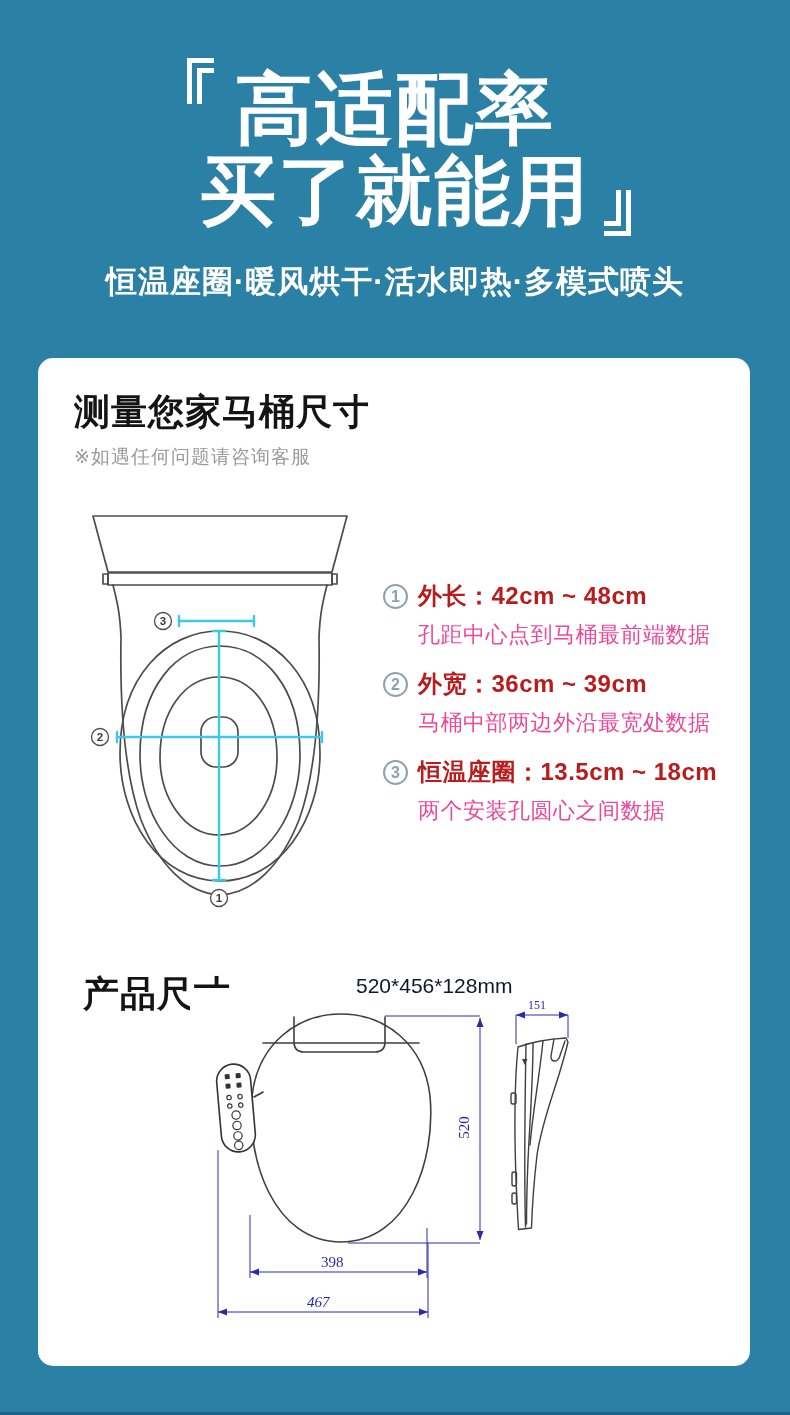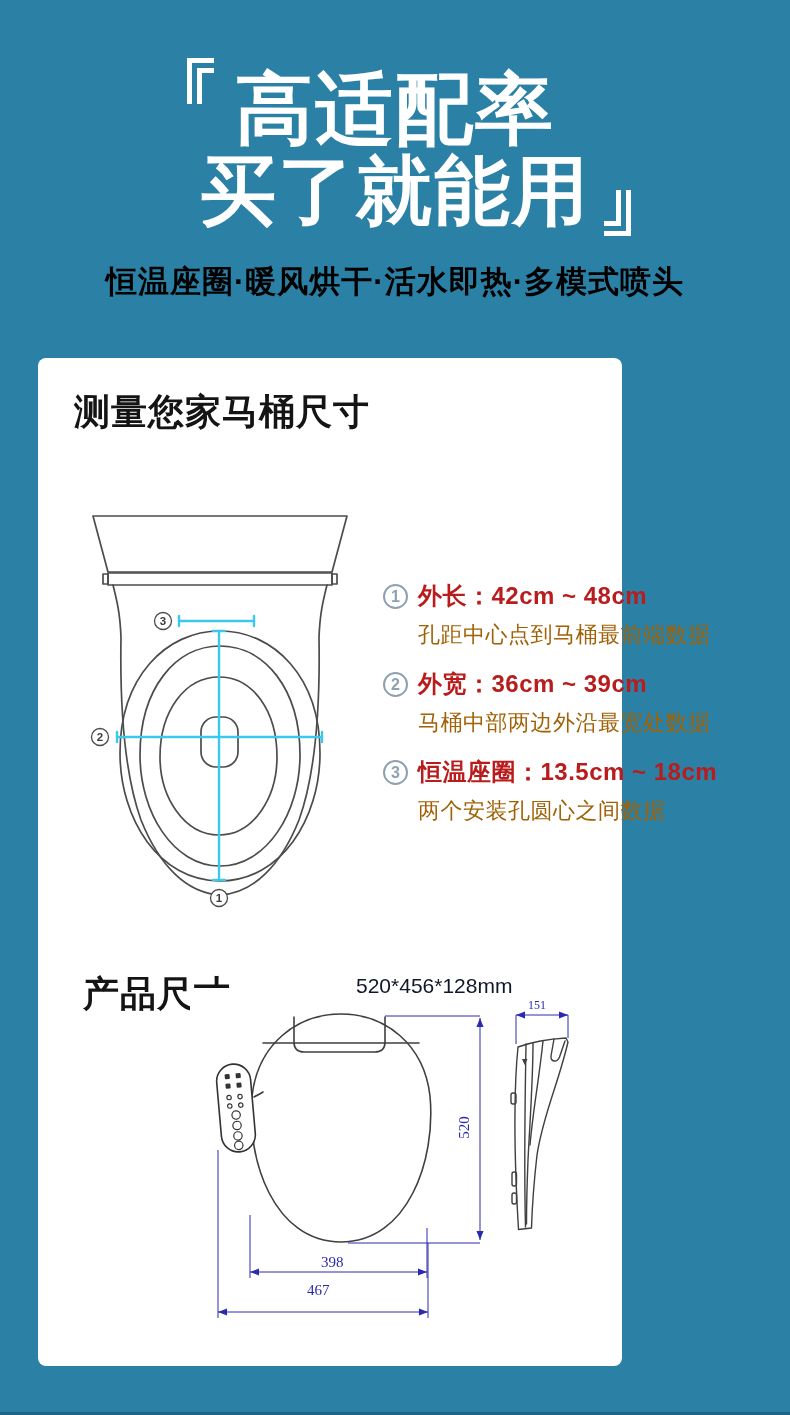--- a/index.html
+++ b/index.html
@@ -7,58 +7,58 @@
   body { font-family:"Liberation Sans","DejaVu Sans",sans-serif; }
   .page { position:relative; width:790px; height:1415px; background:#2b80a6; overflow:hidden; }
 
   
   .hero { position:absolute; inset:0 0 auto 0; height:306px; }
   .hero-title { position:absolute; left:0; width:790px; text-align:center; color:#fff;
                 font-weight:900; line-height:1; letter-spacing:2px; }
   .hero-title.l1 { top:70px; font-size:78px; }
   .hero-title.l2 { top:153px; font-size:76px; }
   .hero-sub { position:absolute; top:261px; left:0; width:790px; text-align:center;
-              color:#000000; font-size:31px; font-weight:700; letter-spacing:1px; }
+              color:#ffffff; font-size:31px; font-weight:700; letter-spacing:1px; }
   .bracket { position:absolute; width:27px; height:46px; }
   .bracket i { position:absolute; display:block; }
   .bracket.bl { left:187px; top:58px; }
   .bracket.bl i.o { inset:0; border-top:5px solid #fff; border-left:5px solid #fff; }
   .bracket.bl i.n { left:10px; top:10px; right:0; bottom:0; border-top:5px solid #fff; border-left:5px solid #fff; }
   .bracket.br { left:604px; top:190px; }
   .bracket.br i.o { inset:0; border-bottom:5px solid #fff; border-right:5px solid #fff; }
   .bracket.br i.n { right:10px; bottom:10px; left:0; top:0; border-bottom:5px solid #fff; border-right:5px solid #fff; }
 
   
-  .card { position:absolute; left:38px; top:358px; width:584px; height:1008px;
-          background:#fff; border-radius:8px; }
+  .card { position:absolute; left:38px; top:358px; width:712px; height:1008px;
+          background:#fff; border-radius:15px; }
   .card h2 { position:absolute; font-size:36px; font-weight:800; color:#141414; letter-spacing:1px; }
   .measure-heading { left:36px; top:30px; }
   .measure-note { position:absolute; left:36px; top:86px; font-size:19px; color:#9b9b9b; letter-spacing:1px; }
 
   .toilet-diagram { position:absolute; left:12px; top:147px; width:310px; height:410px; }
   .toilet-diagram svg { display:block; width:310px; height:410px; }
 
   .spec-list { position:absolute; left:345px; top:220px; width:362px; list-style:none; }
   .spec-list li { margin-bottom:16px; }
   .spec-main { display:flex; align-items:center; height:36px; }
   .circ { flex:0 0 25px; width:25px; height:25px; border:2px solid #8fa0b2; border-radius:50%;
           color:#8fa0b2; font-size:16px; font-weight:700; text-align:center; line-height:21px;
           margin-right:10px; }
   .spec-label { font-size:24px; color:#b91c1c; font-weight:600; letter-spacing:0.5px; }
-  .spec-desc { margin:6px 0 0 35px; font-size:22px; color:#a16207; line-height:30px; letter-spacing:0.5px; }
+  .spec-desc { margin:6px 0 0 35px; font-size:22px; color:#ec4899; line-height:30px; letter-spacing:0.5px; }
 
   .product-heading { left:45px; top:612px; }
   .heading-cover { position:absolute; left:152px; top:630px; width:40px; height:28px; background:#fff; }
   .size-label { position:absolute; left:318px; top:616px; font-size:21px; color:#0f172a; font-weight:400; }
 
   .product-diagram { position:absolute; left:142px; top:642px; width:560px; height:330px; }
   .product-diagram svg { display:block; width:560px; height:330px; }
   .dim { position:absolute; color:#2a2ab0; font-size:15px; font-family:"Liberation Serif","DejaVu Serif",serif; }
   .dim-398 { left:141px; top:254px; }
-  .dim-467 { left:127px; top:282px; }
+  .dim-467 { left:127px; top:294px;font-style:italic; }
   .dim-520 { left:273px; top:119px; transform:rotate(-90deg); }
   .dim-128 { left:348px; top:-2px; font-size:12px; }
 
   .bottom-strip { position:absolute; left:0; bottom:0; width:790px; height:3px; background:#1e6287; }
 </style>
 </head>
 <body>
 
 <div class="page">
 
@@ -72,20 +72,21 @@
     <span class="bracket br">
         <i class="o"></i>
         <i class="n"></i>
       </span>
     <div class="hero-sub">恒温座圈·暖风烘干·活水即热·多模式喷头</div>
   </header>
 
   <section class="card">
 
     <h2 class="measure-heading">测量您家马桶尺寸</h2>
+    <p class="measure-note">※如遇任何问题请咨询客服</p>
 
     <div class="toilet-diagram">
       <svg viewBox="0 0 310 410" xmlns="http://www.w3.org/2000/svg">
 
         <g stroke="#4c4c4c" stroke-width="1.7" fill="none" stroke-linejoin="round" stroke-linecap="round">
           <path d="M43 11 H297 L282 67 H58 Z"></path>
           <rect x="58" y="68" width="224" height="12"></rect>
           <rect x="53" y="69" width="5" height="10"></rect>
           <rect x="282" y="69" width="5" height="10"></rect>
           <path d="M63 80 C67 96 70 108 71 132 C70 190 73 265 91 315 C109 360 136 388 170 390 C204 388 231 360 249 315 C267 265 270 190 269 132 C270 108 273 96 277 80"></path>

